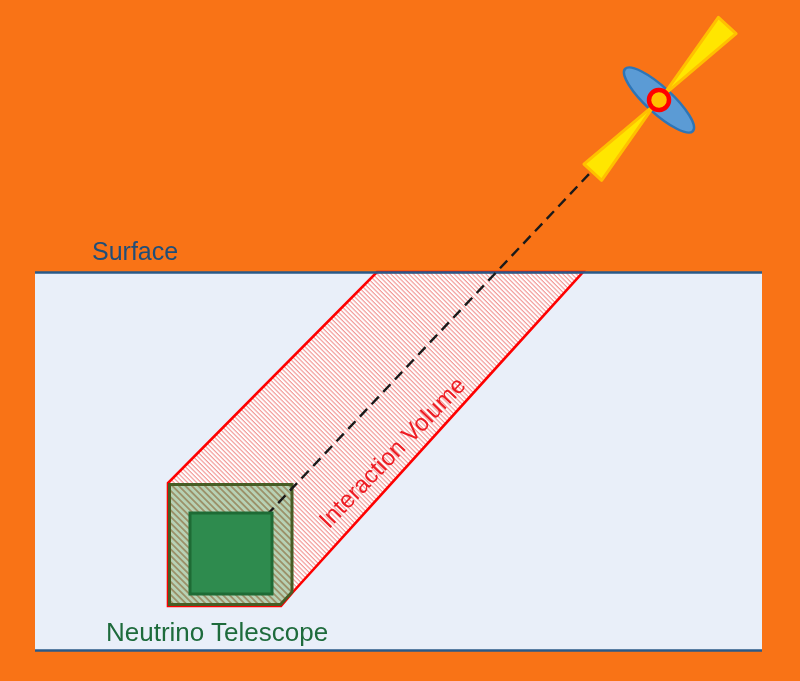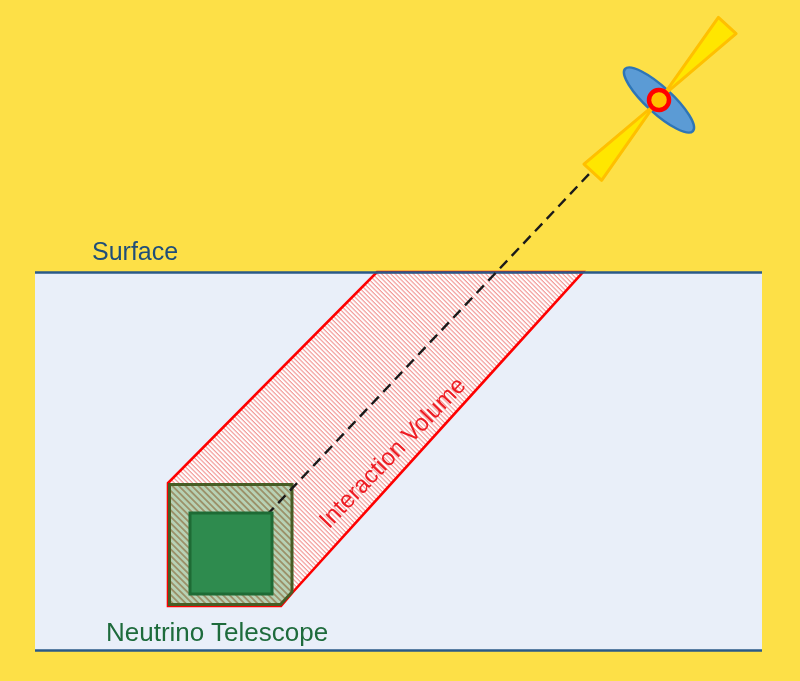--- a/index.html
+++ b/index.html
@@ -1,19 +1,19 @@
 <!DOCTYPE html>
 <html style="--water_fill: #e9eff9; --boundary_line: #2a5a88; --surface_text: #1f4e79; --volume_outline: #fe0000; --volume_hatch: #f2918f; --volume_hatch_bg: #ffffff; --volume_label_text: #ee1c23; --telescope_outer_fill: #b7d1b4; --telescope_hatch: #97885e; --telescope_outer_border: #475d25; --telescope_inner_fill: #2e8b4e; --telescope_inner_border: #1e6b35; --telescope_text: #1e6b3c; --dashed_path: #1a1a1a; --disk_fill: #5b9bd5; --disk_border: #2e75b6; --jet_fill: #ffe600; --jet_border: #ffc000; --core_fill: #ffc000; --core_border: #ff0000;"><head>
 <meta charset="utf-8">
 <style>
   html,body{margin:0;padding:0;background:#ffffff;}
   .stage{
     position:relative;
     width:800px;height:681px;
-    background:#fde047;
+    background:#f97316;
     font-family:"Liberation Sans", sans-serif;
     overflow:hidden;
   }
   svg text{ font-family:"Liberation Sans", sans-serif; }
 </style>
 </head>
 <body>
 
 <div class="stage">
 <svg width="800" height="681" viewBox="0 0 800 681">

